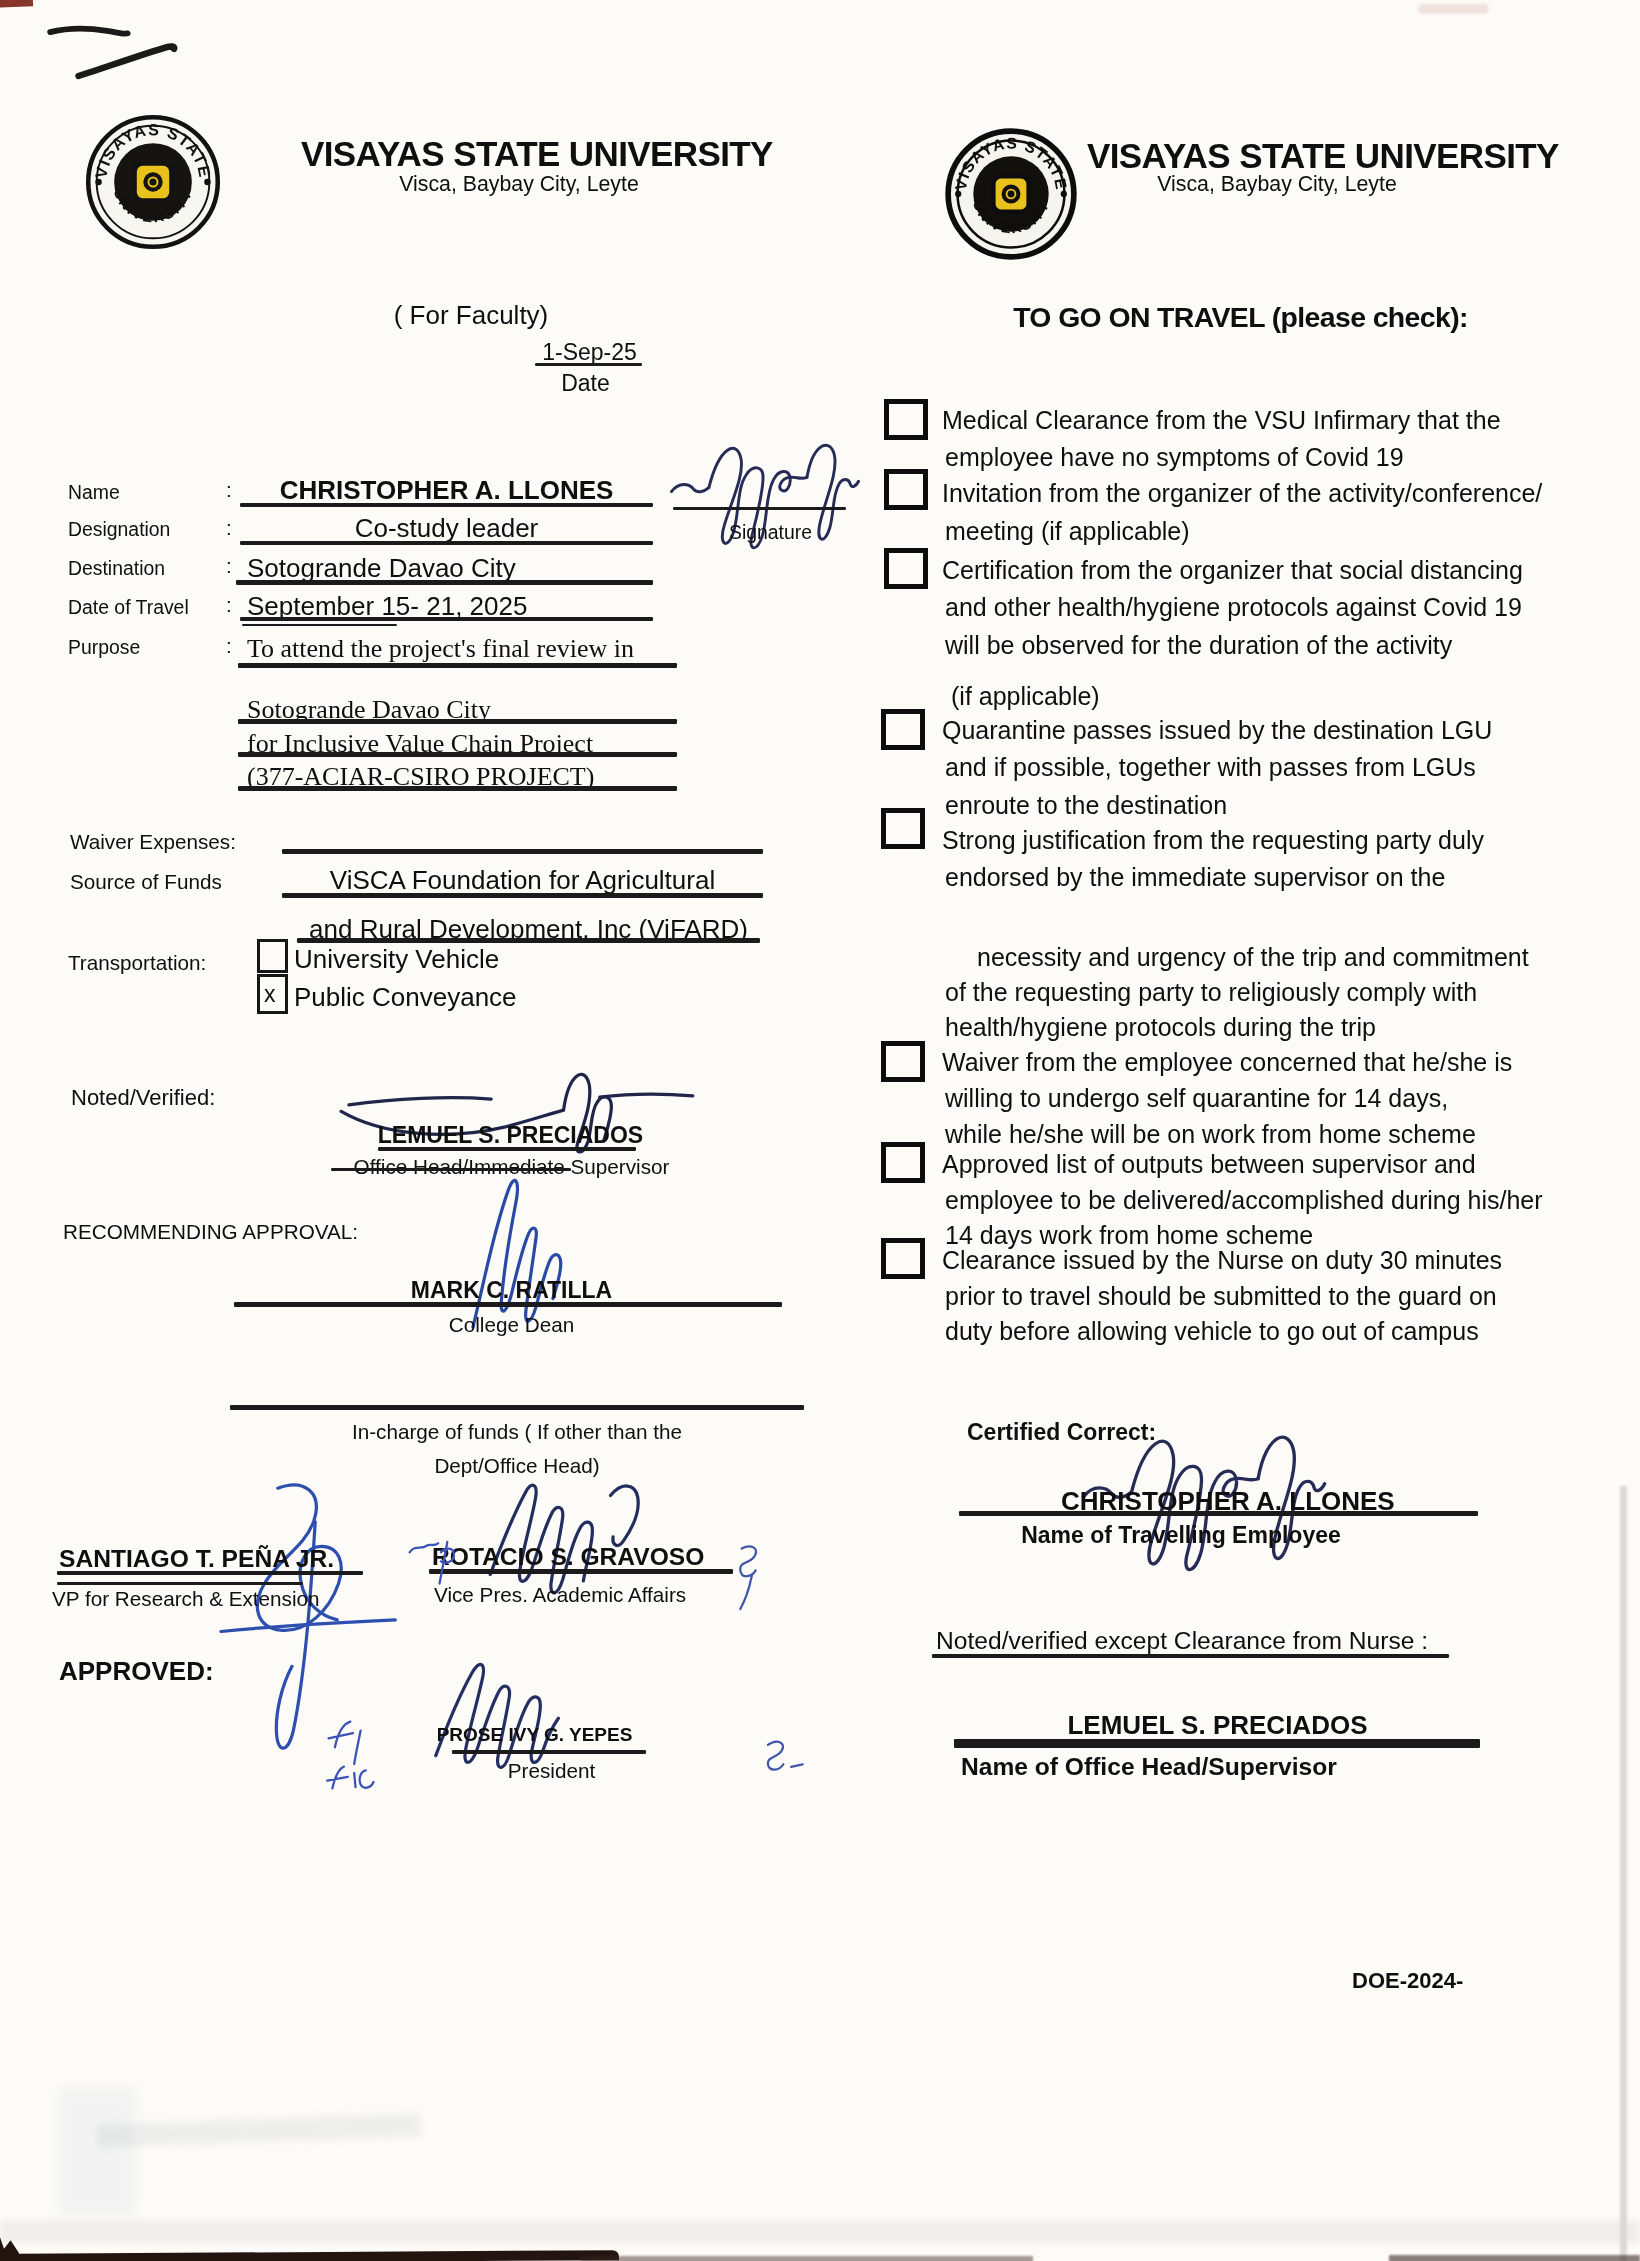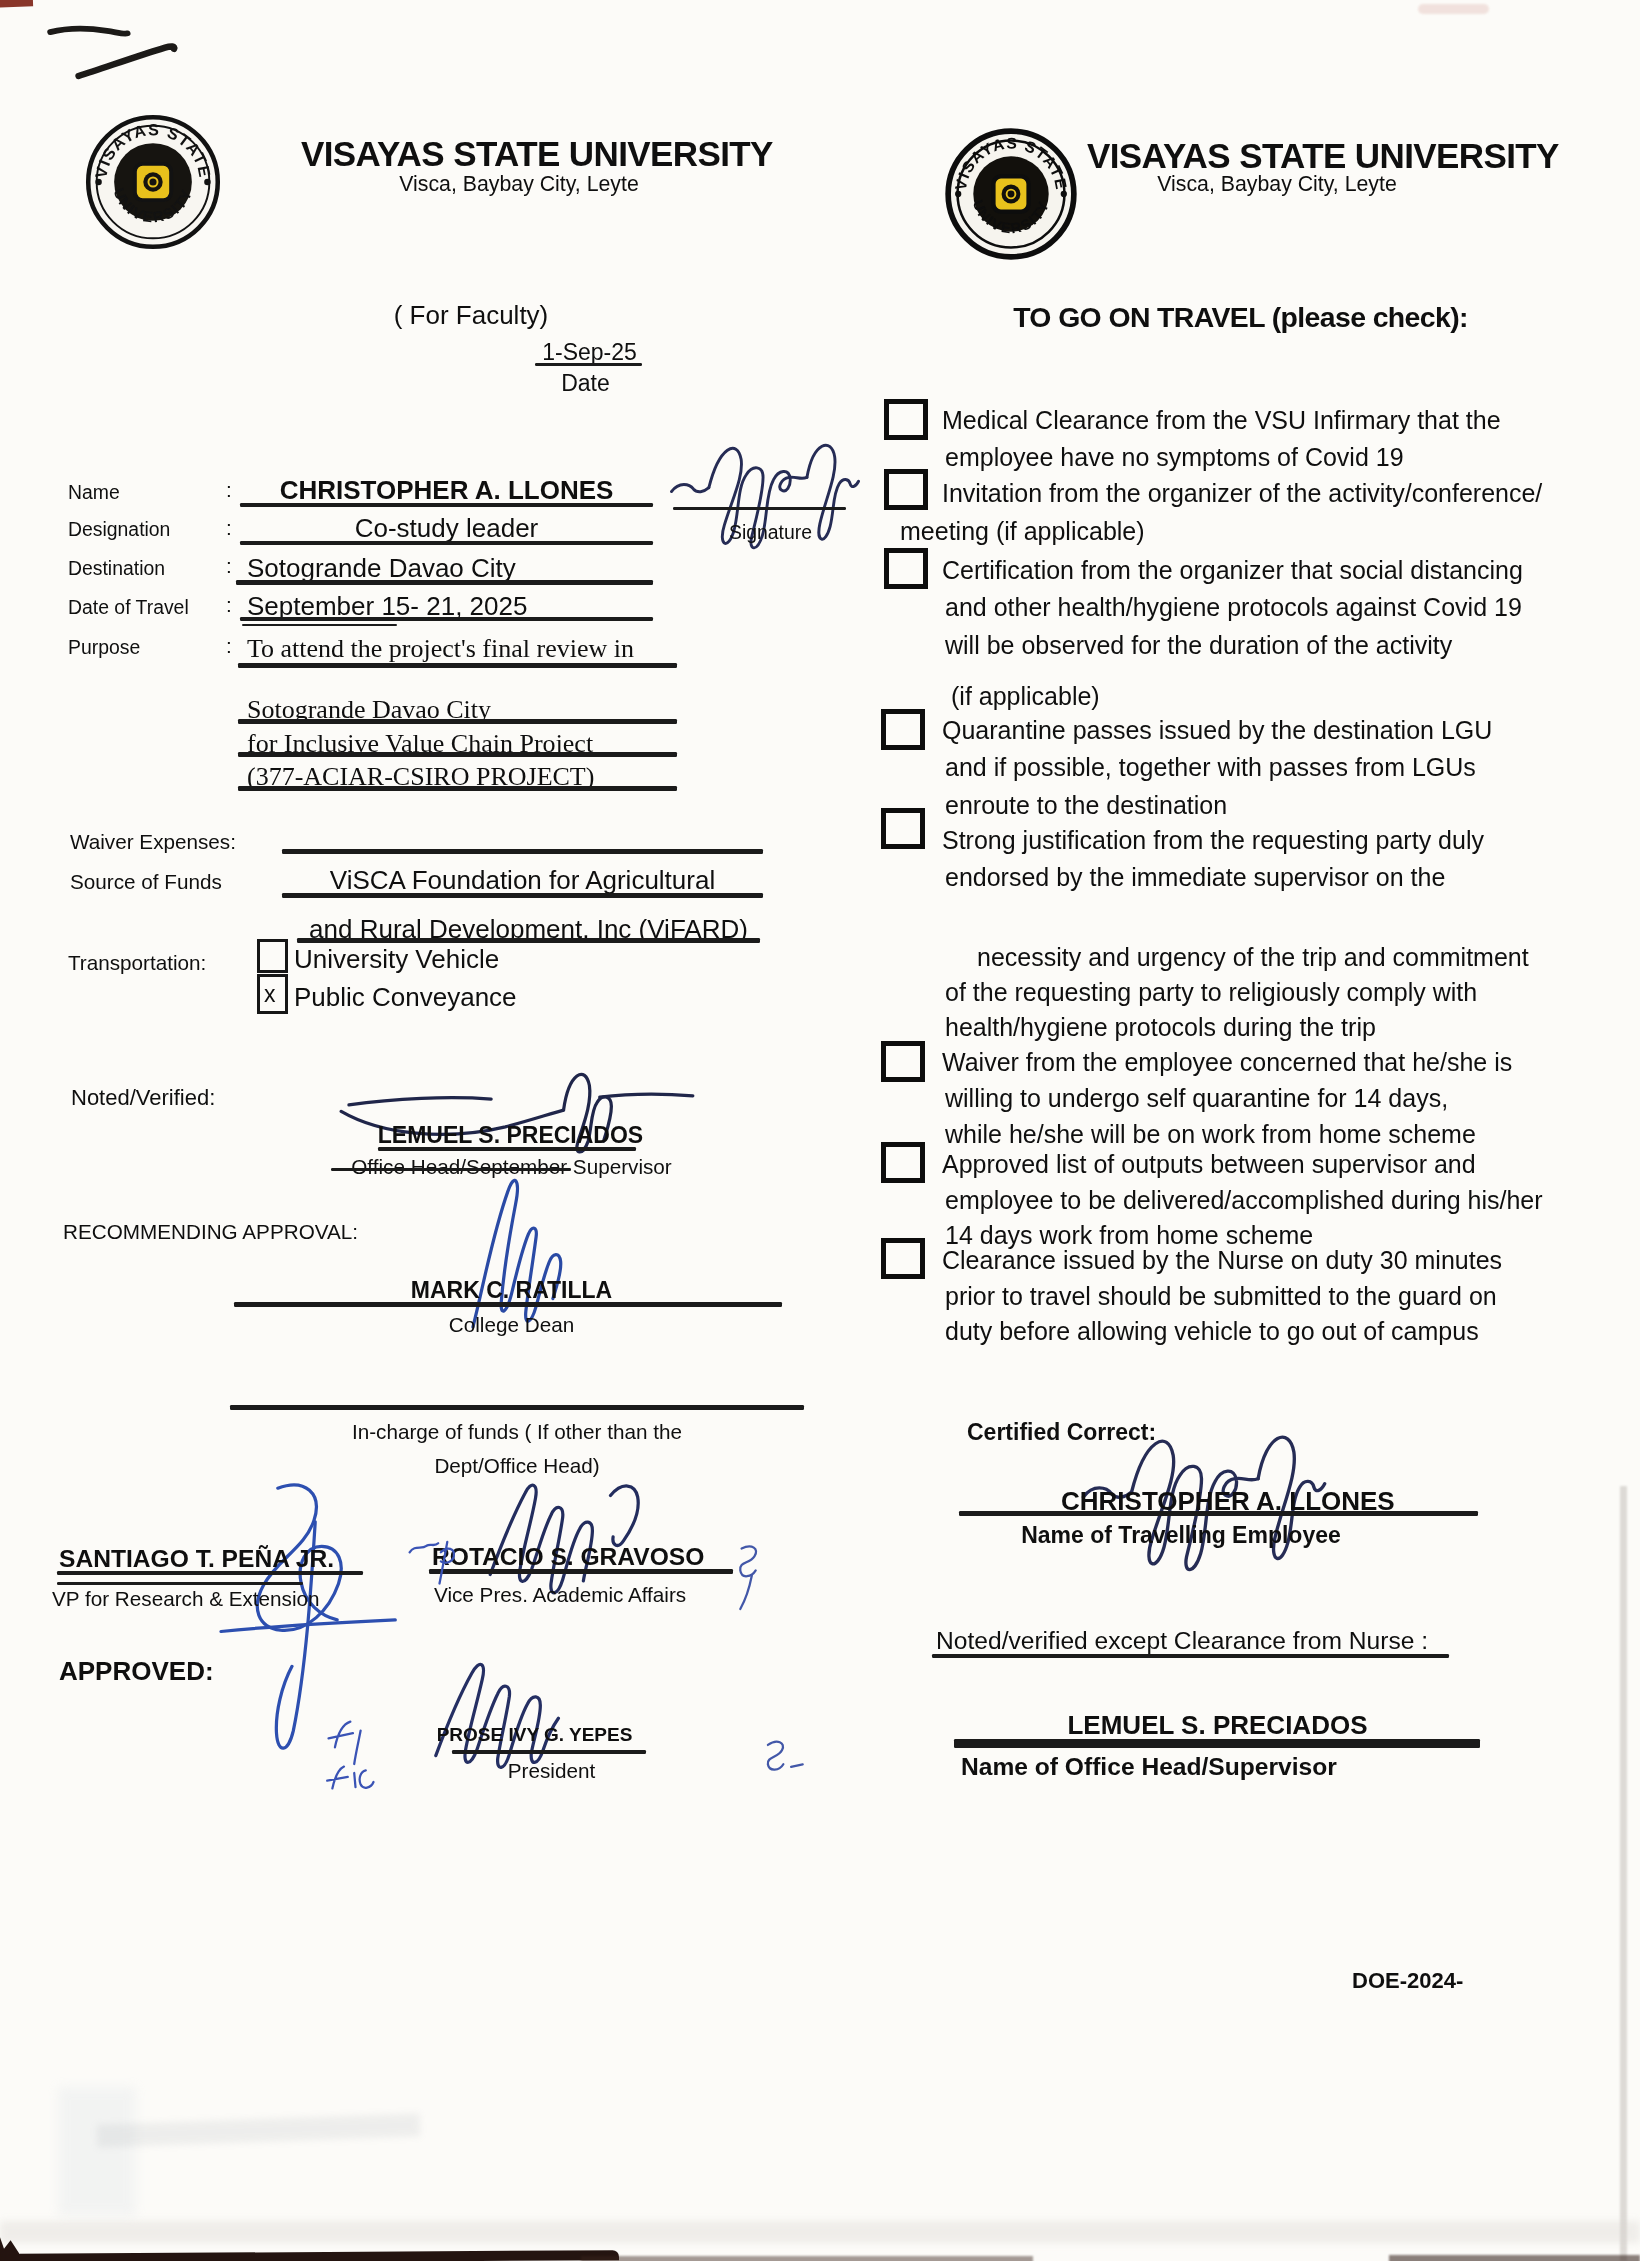--- a/index.html
+++ b/index.html
@@ -118,21 +118,21 @@
   <svg class="sig" style="left:336px;top:1048px;" width="362" height="110" viewBox="0 0 560 170">
     <g stroke="#20264a" stroke-width="5">
       <path d="M8,98 C70,134 170,144 262,122 C300,112 330,102 352,96"></path>
       <path d="M20,88 C90,78 175,74 240,79"></path>
       <path d="M352,96 C360,38 386,26 392,58 C396,86 382,120 374,146 C368,164 382,168 390,144 C396,122 394,98 404,84 C412,70 426,74 426,90 C426,108 418,130 414,144"></path>
       <path d="M408,76 C456,70 506,70 552,74"></path>
     </g>
   </svg>
   <div class="t b c" style="left:362px;top:1122px;width:297px;font-size:23px;">LEMUEL S. PRECIADOS</div>
   <div class="ul" style="left:378px;top:1147px;width:258px;height:3.9px;"></div>
-  <div class="t c" style="left:326px;top:1155px;width:371px;font-size:20.7px;">Office Head/September Supervisor</div>
+  <div class="t c" style="left:326px;top:1155px;width:371px;font-size:20.7px;">Office Head/Immediate Supervisor</div>
   <div class="ul" style="left:331px;top:1168px;width:240px;height:3.2px;"></div>
 
   <div class="t" style="left:63px;top:1220px;font-size:20.7px;">RECOMMENDING APPROVAL:</div>
   <svg class="sig" style="left:451px;top:1171px;" width="129" height="174" viewBox="0 0 200 270">
     <g stroke="#2a4aa5" stroke-width="5">
       <path d="M34,242 C52,170 64,100 88,32 C98,2 108,12 100,52 C92,94 82,152 78,202 C76,226 86,222 94,190 C102,156 110,122 120,98 C126,84 134,86 132,102 C128,134 120,182 116,218 C114,240 124,238 132,210 C138,188 144,162 152,142 C158,126 168,126 170,140 C172,156 164,178 158,198"></path>
     </g>
   </svg>
   <div class="t b c" style="left:366px;top:1277px;width:291px;font-size:23px;">MARK C. RATILLA</div>
   <div class="ul" style="left:234px;top:1302px;width:548px;height:4.5px;"></div>
@@ -225,21 +225,21 @@
   <div class="t b c" style="left:885px;top:301px;width:711px;font-size:28.4px;letter-spacing:-0.6px;">TO GO ON TRAVEL (please check):</div>
 
   <div>
 
     <div class="cbl" style="left:884px;top:399px;width:34px;height:31px;"></div>
     <div class="t" style="left:942px;top:406px;font-size:25px;">Medical Clearance from the VSU Infirmary that the</div>
     <div class="t" style="left:945px;top:443px;font-size:25px;">employee have no symptoms of Covid 19</div>
 
     <div class="cbl" style="left:884px;top:469px;width:34px;height:31px;"></div>
     <div class="t" style="left:942px;top:479px;font-size:25px;">Invitation from the organizer of the activity/conference/</div>
-    <div class="t" style="left:900px;top:517px;font-size:25px;">meeting (if applicable)</div>
+    <div class="t" style="left:945px;top:517px;font-size:25px;">meeting (if applicable)</div>
 
     <div class="cbl" style="left:884px;top:548px;width:34px;height:31px;"></div>
     <div class="t" style="left:942px;top:556px;font-size:25px;">Certification from the organizer that social distancing</div>
     <div class="t" style="left:945px;top:593px;font-size:25px;">and other health/hygiene protocols against Covid 19</div>
     <div class="t" style="left:945px;top:631px;font-size:25px;">will be observed for the duration of the activity</div>
     <div class="t" style="left:951px;top:682px;font-size:25px;">(if applicable)</div>
 
     <div class="cbl" style="left:881px;top:709px;width:34px;height:31px;"></div>
     <div class="t" style="left:942px;top:716px;font-size:25px;">Quarantine passes issued by the destination LGU</div>
     <div class="t" style="left:945px;top:753px;font-size:25px;">and if possible, together with passes from LGUs</div>

